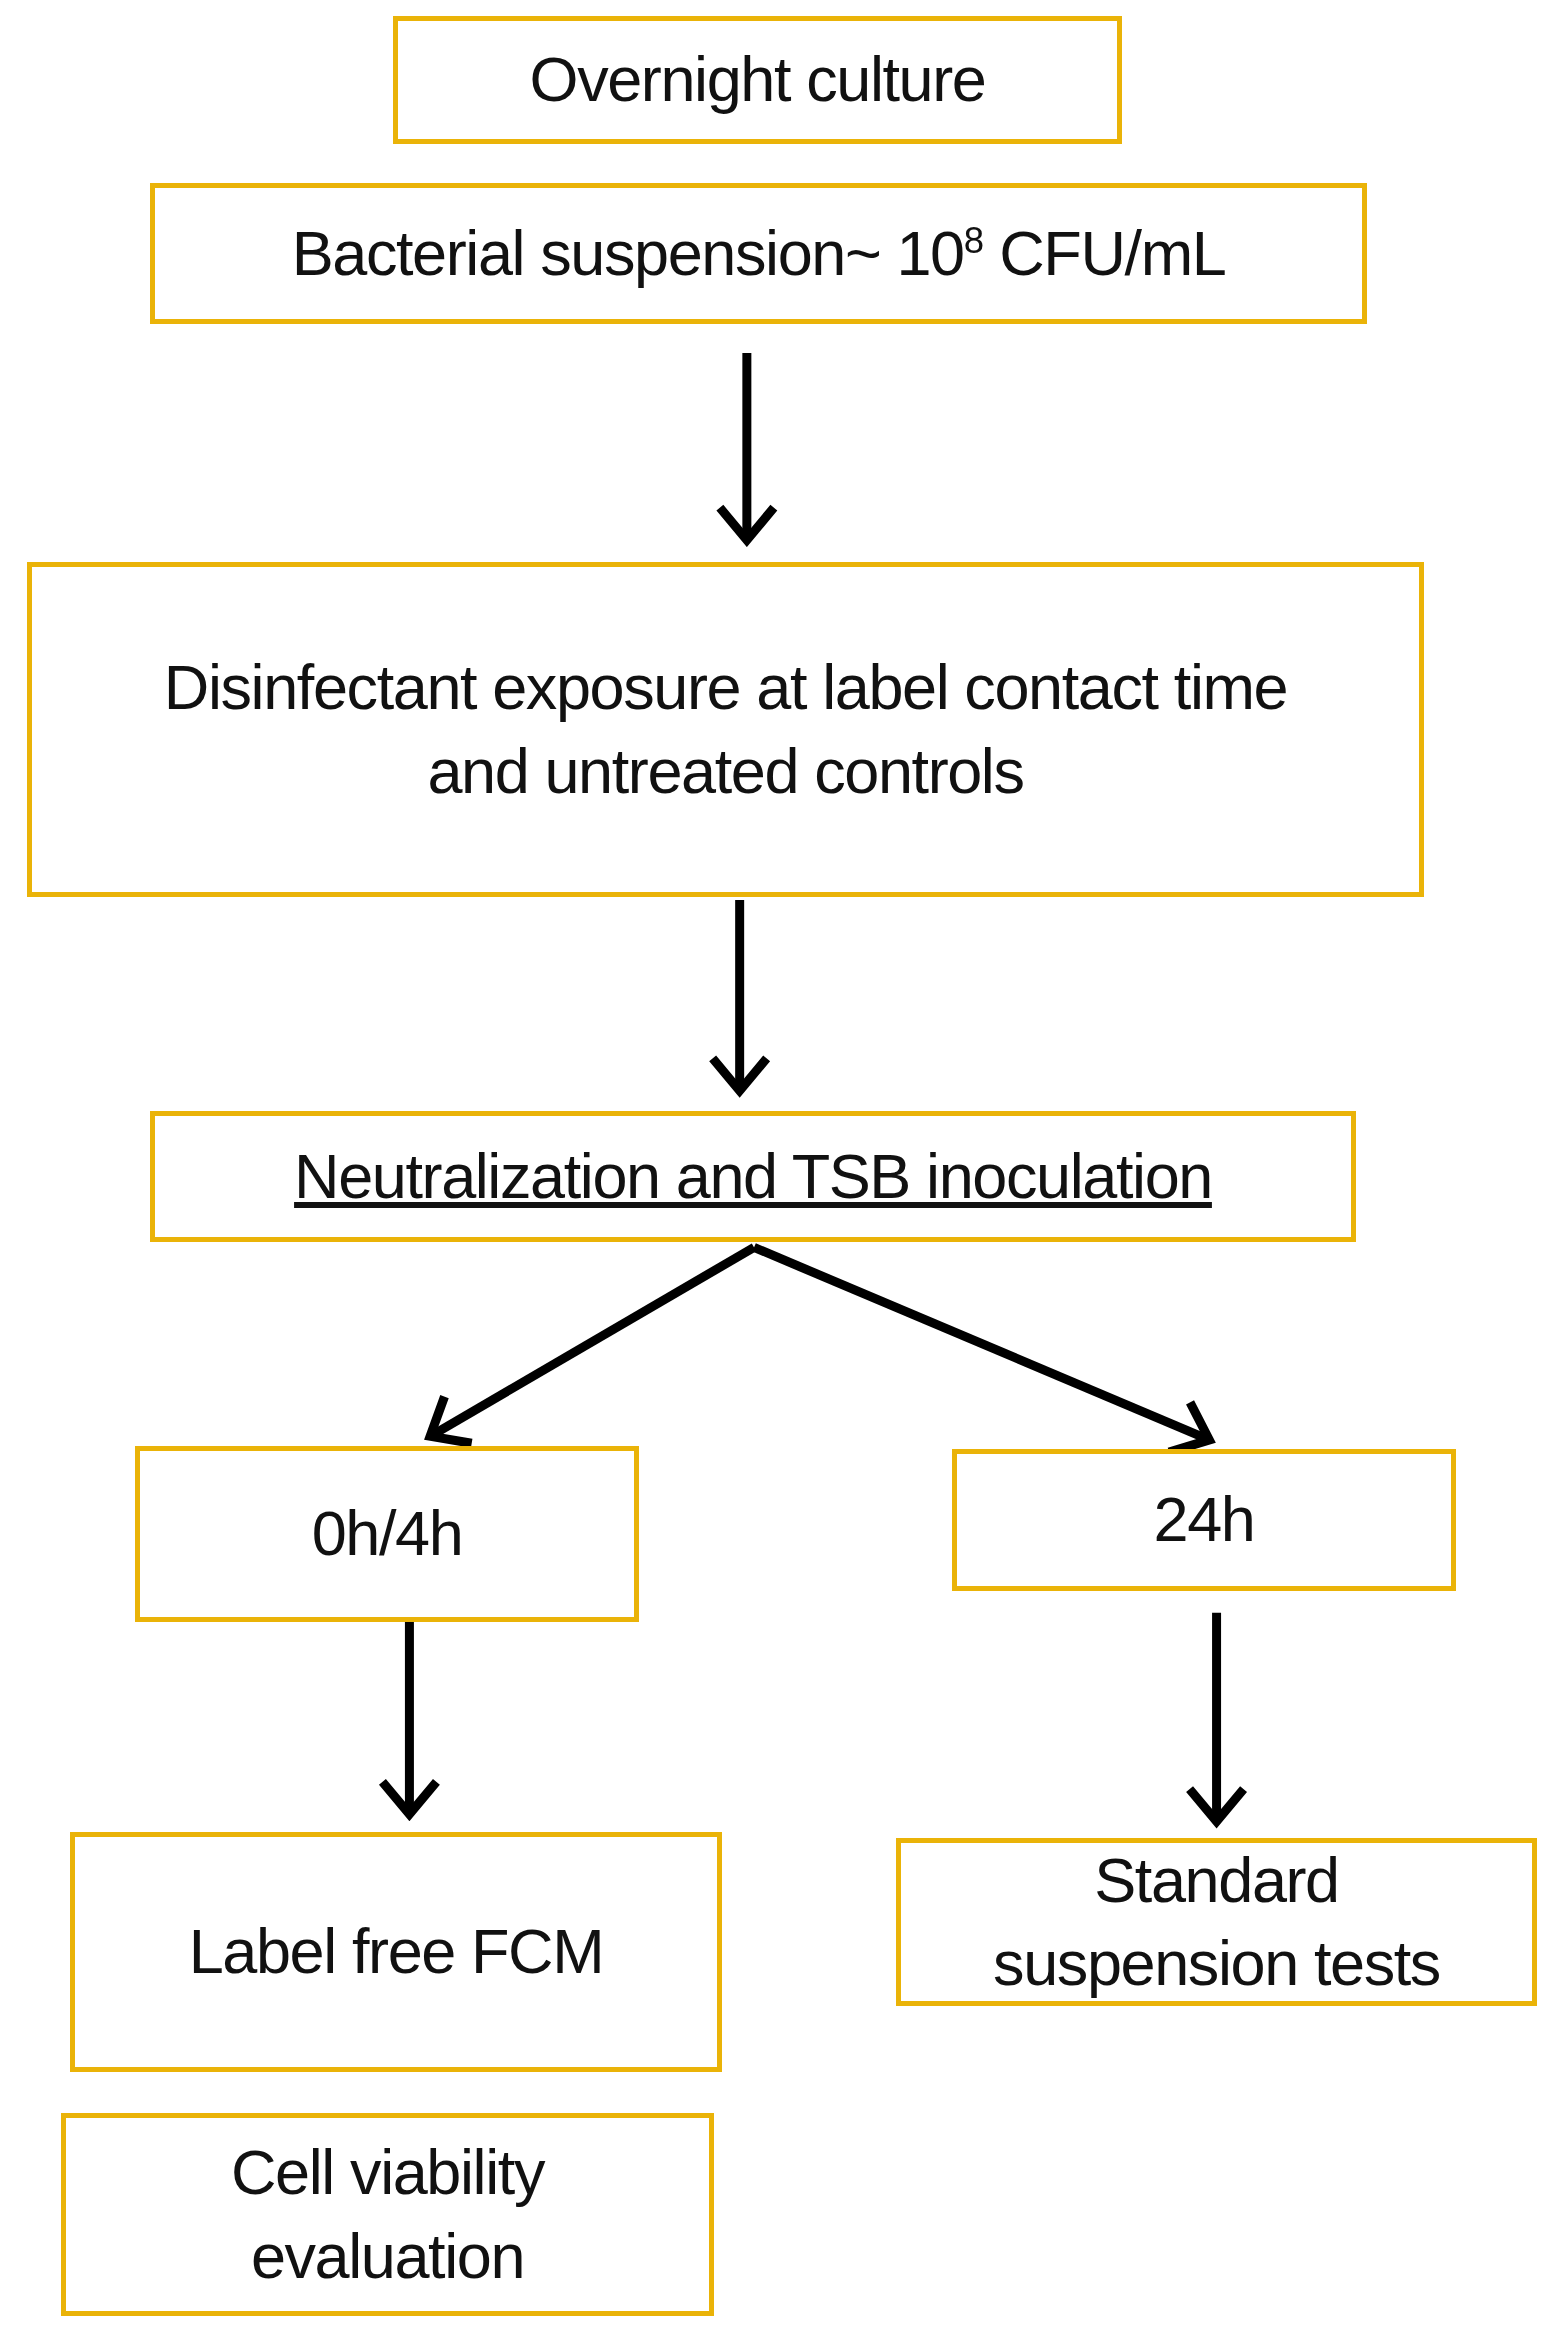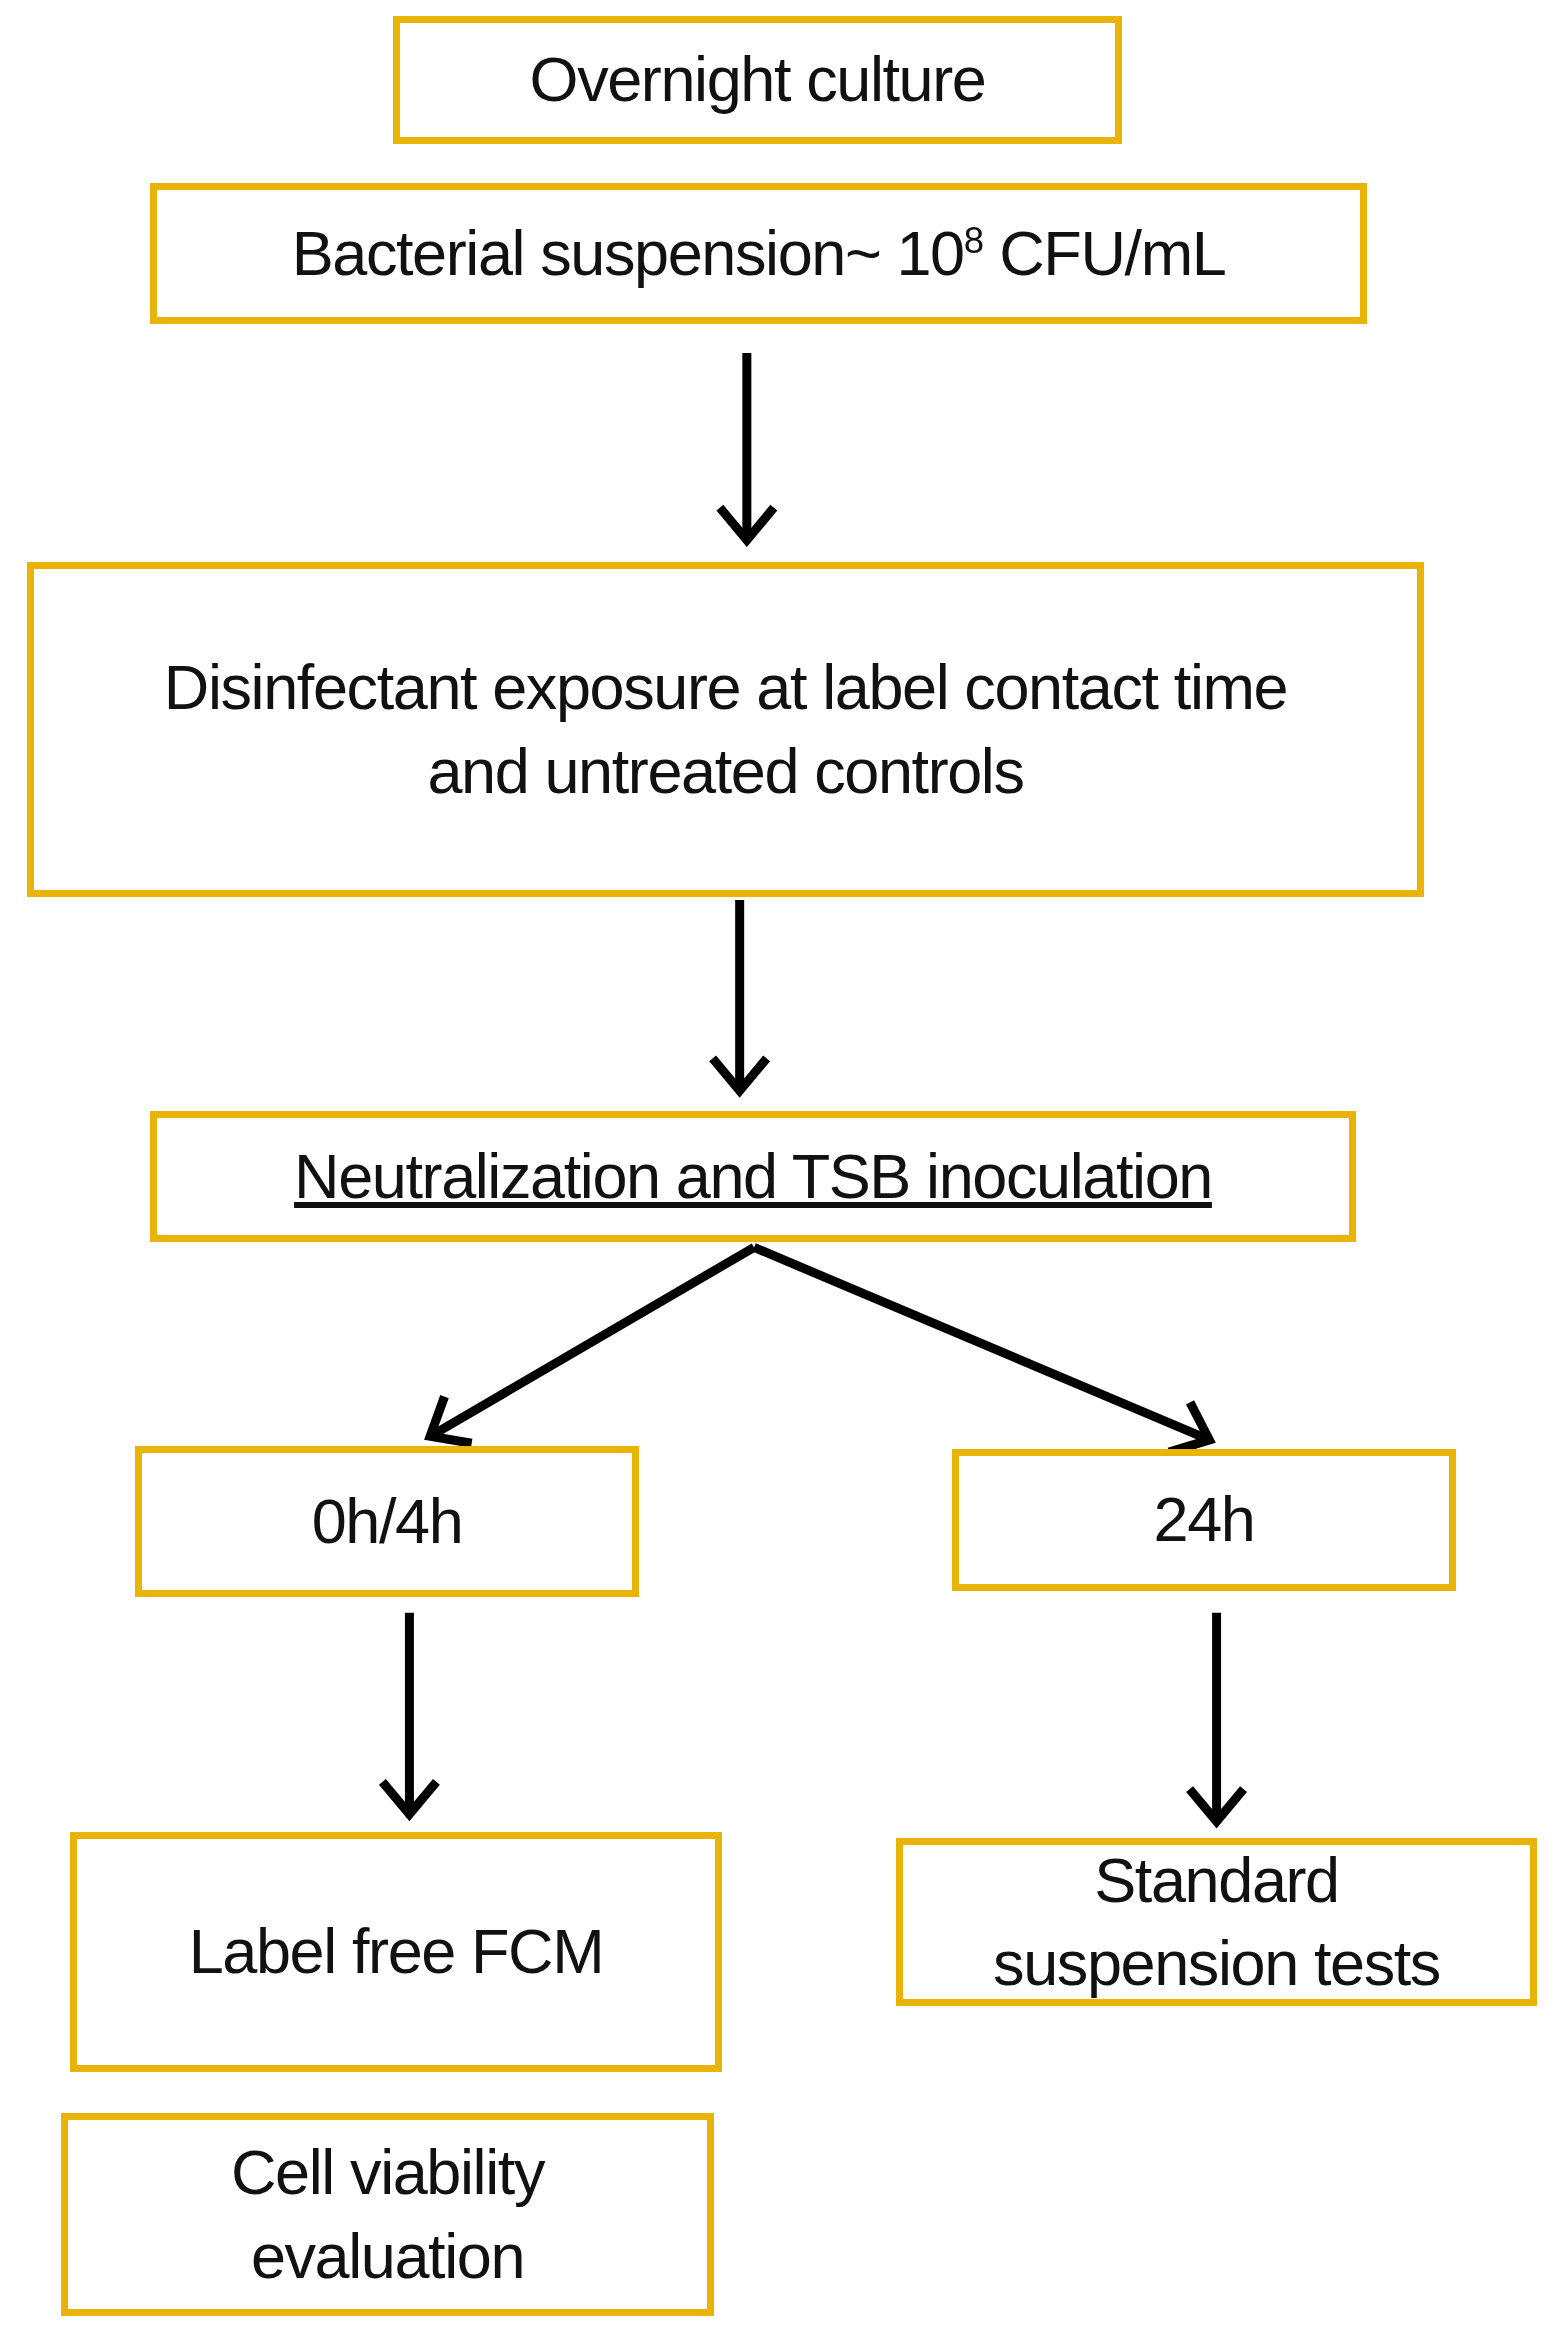--- a/index.html
+++ b/index.html
@@ -18,21 +18,21 @@
   .arrows {
     position: absolute;
     left: 0; top: 0;
     width: 1563px;
     height: 2330px;
     pointer-events: none;
   }
   .node {
     position: absolute;
     box-sizing: border-box;
-    border: 7px solid #eab308;
+    border: 5px solid #eab308;
     background: #ffffff;
     display: flex;
     align-items: center;
     justify-content: center;
     text-align: center;
     font-size: 63px;
     line-height: 1.32;
     letter-spacing: -1.4px;
     color: #111111;
   }
@@ -41,21 +41,21 @@
   .sup {
     vertical-align: super;
     font-size: 58%;
     letter-spacing: -0.9px;
   }
   
   #n-overnight      { left: 393px;  top: 16px;   width: 729px;  height: 128px; }
   #n-bacterial      { left: 150px;  top: 183px;  width: 1217px; height: 141px; }
   #n-disinfectant   { left: 27px;   top: 562px;  width: 1397px; height: 335px; }
   #n-neutralization { left: 150px;  top: 1111px; width: 1206px; height: 131px; text-decoration: underline; }
-  #n-0h4h           { left: 135px;  top: 1446px; width: 504px;  height: 151px; }
+  #n-0h4h           { left: 135px;  top: 1446px; width: 504px;  height: 176px; }
   #n-24h            { left: 952px; top: 1449px; width: 504px;  height: 142px; }
   #n-fcm            { left: 70px;   top: 1832px; width: 652px;  height: 240px; }
   #n-standard       { left: 896px;  top: 1838px; width: 641px;  height: 168px; }
   #n-viability      { left: 61px;   top: 2113px; width: 653px;  height: 203px; }
 </style>
 </head>
 <body>
 
 <div class="figure">
 

